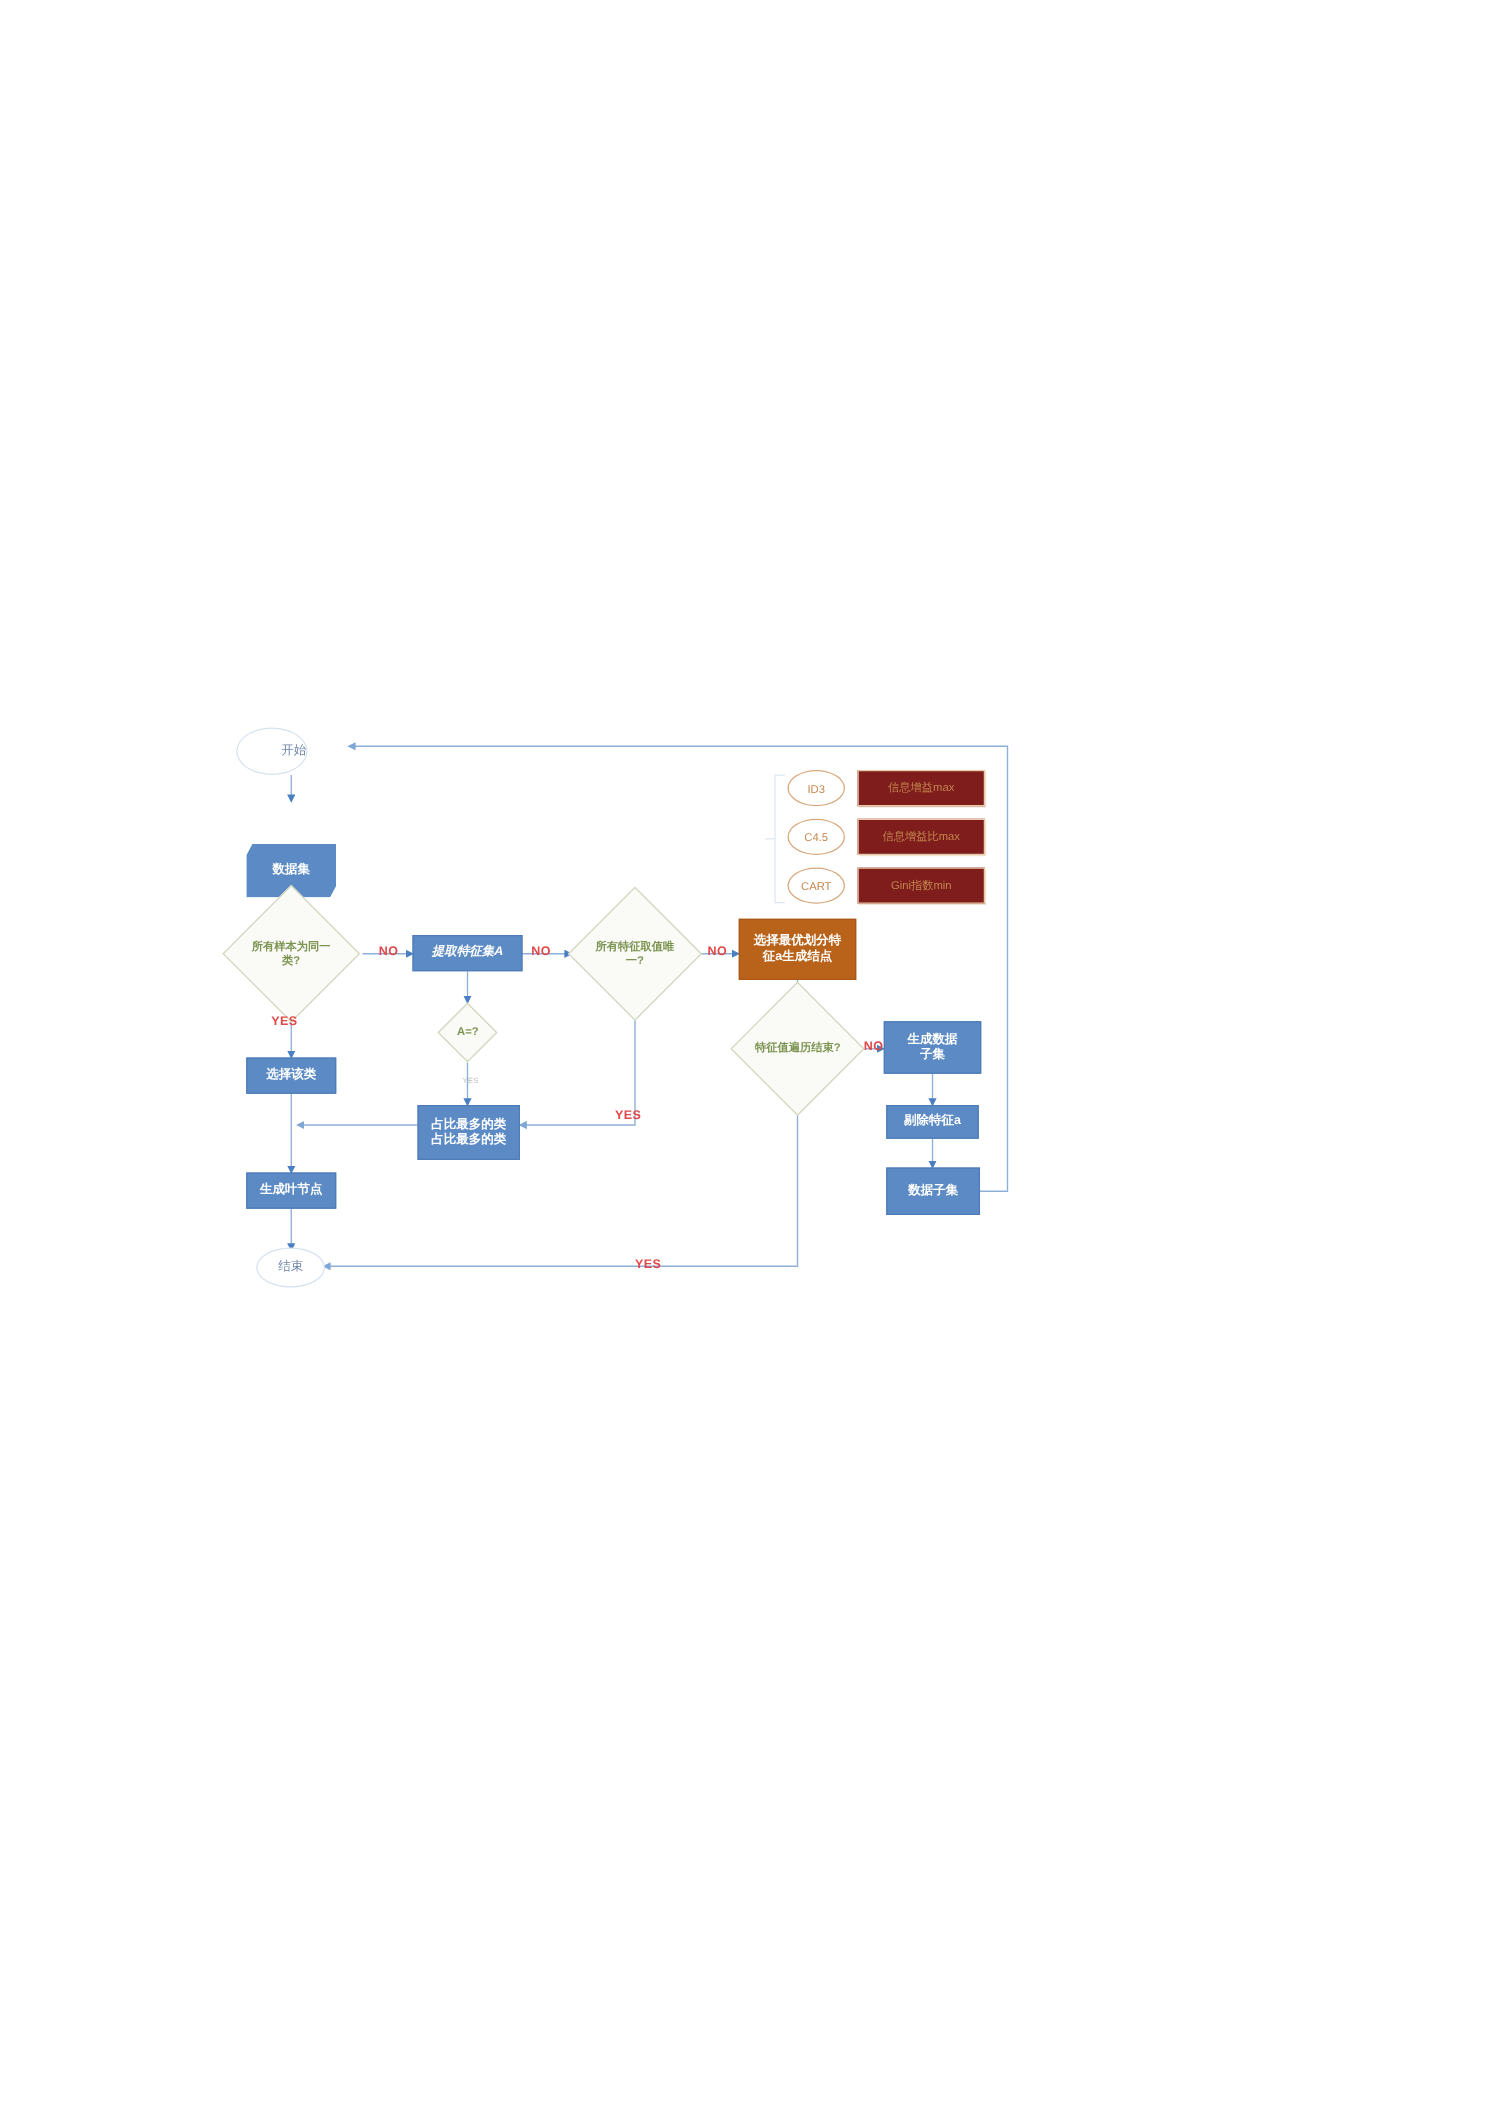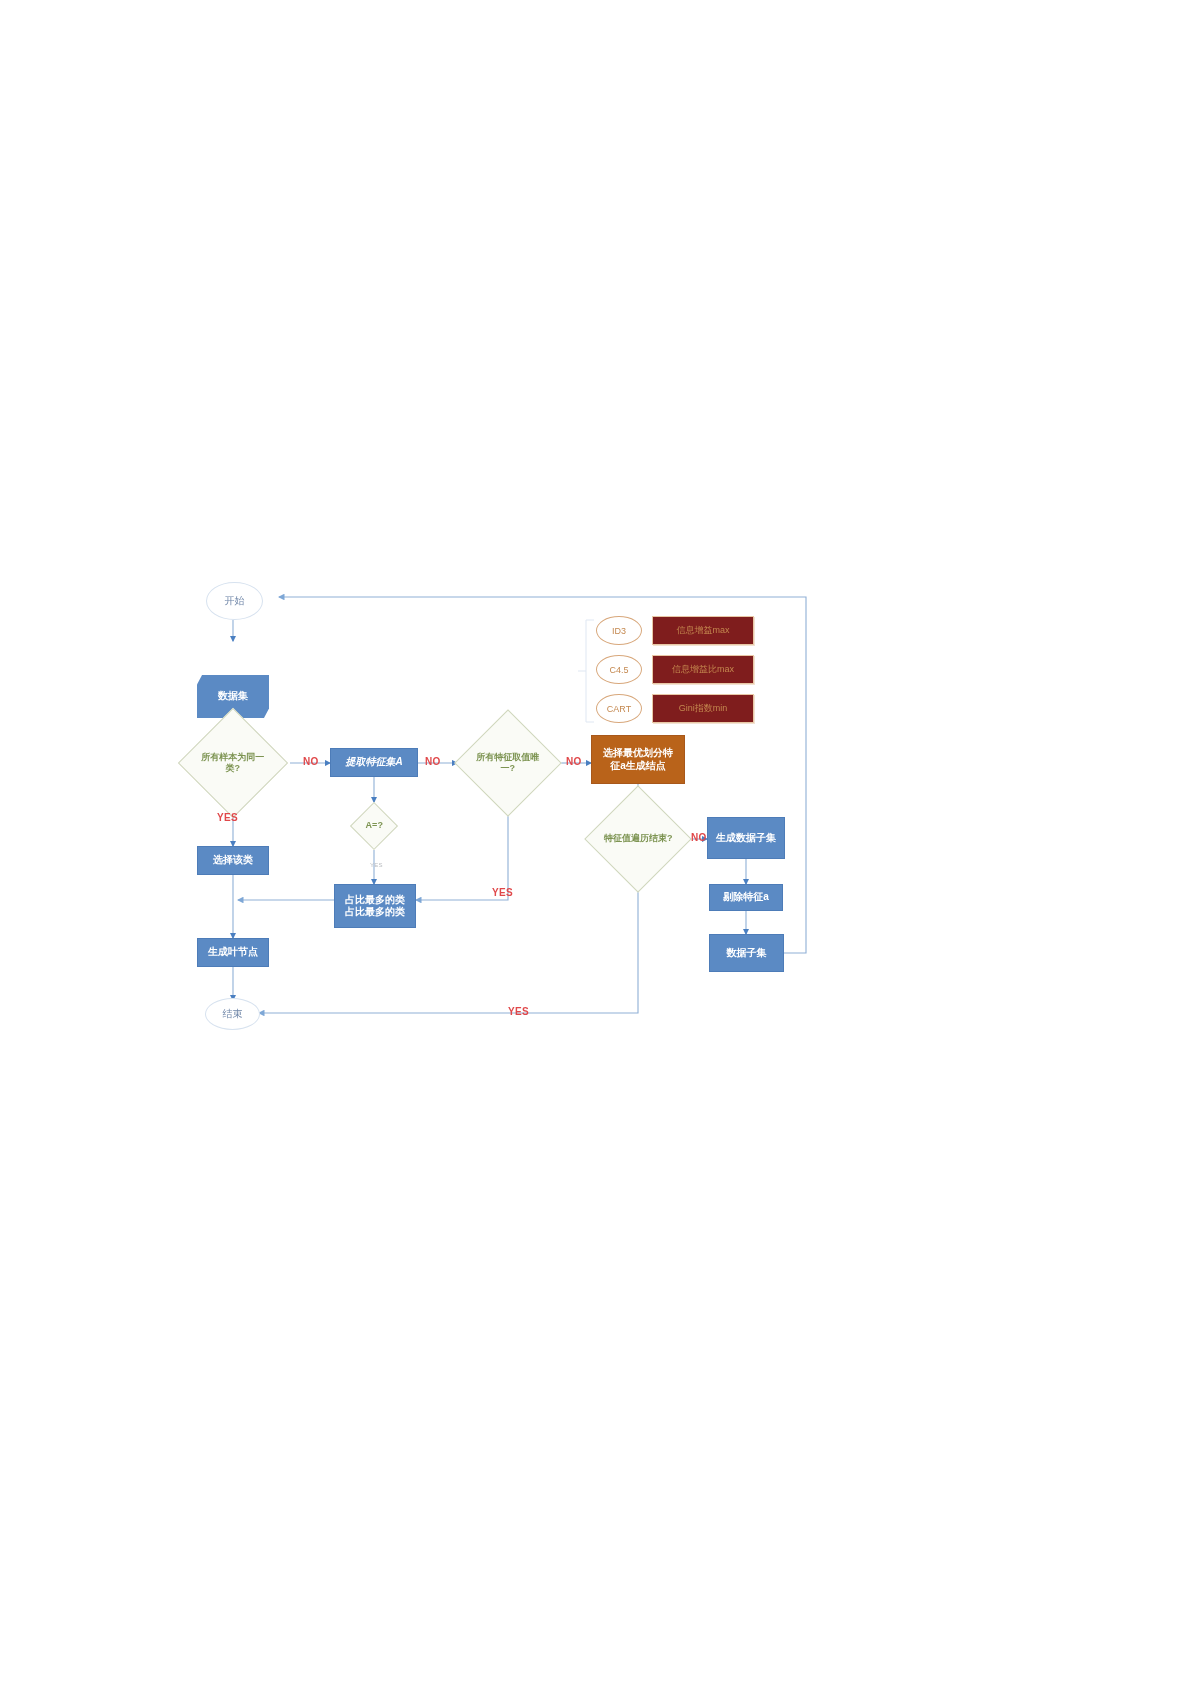--- a/index.html
+++ b/index.html
@@ -121,21 +121,21 @@
       <path d="M638,869 L638,1013 L259,1013" marker-end="url(#arL)"></path>
 
       <path d="M746,859 L746,884" marker-end="url(#ar)"></path>
 
       <path d="M746,911 L746,934" marker-end="url(#ar)"></path>
 
       <path d="M784,953 L806,953 L806,597 L279,597" marker-end="url(#arL)"></path>
     </g>
   </svg>
 
-  <div class="node term" style="left:206px;top:582px;width:57px;height:38px;">
+  <div class="node term" style="left:189px;top:582px;width:57px;height:38px;justify-content:flex-end;">
     <span>开始</span>
   </div>
 
   <div class="node data-shape" style="left:197px;top:641px;width:72px;height:43px;">
     <span>数据集</span>
   </div>
 
   <div class="node dec" style="left:194px;top:724px;width:78px;height:78px;">
     <span>所有样本为同一类?</span>
   </div>
@@ -167,21 +167,21 @@
   </div>
 
   <div class="node proc" style="left:197px;top:938px;width:72px;height:29px;">
     <span>生成叶节点</span>
   </div>
 
   <div class="node dec" style="left:600px;top:801px;width:76px;height:76px;">
     <span>特征值遍历结束?</span>
   </div>
 
-  <div class="node proc" style="left:707px;top:817px;width:78px;height:42px;">
+  <div class="node proc" style="left:707px;top:817px;width:78px;height:42px;flex-direction:column;">
     <span>生成数据</span>
     <span>子集</span>
   </div>
 
   <div class="node proc" style="left:709px;top:884px;width:74px;height:27px;">
     <span>剔除特征a</span>
   </div>
 
   <div class="node proc" style="left:709px;top:934px;width:75px;height:38px;">
     <span>数据子集</span>
@@ -194,21 +194,21 @@
   <div class="edge-label" style="left:303px;top:756px;">NO</div>
   <div class="edge-label" style="left:425px;top:756px;">NO</div>
   <div class="edge-label" style="left:566px;top:756px;">NO</div>
   <div class="edge-label" style="left:691px;top:832px;">NO</div>
 
   <div class="edge-label" style="left:217px;top:812px;">YES</div>
   <div class="edge-label" style="left:492px;top:887px;">YES</div>
   <div class="edge-label" style="left:508px;top:1006px;">YES</div>
   <div class="edge-label faint" style="left:370px;top:862px;">YES</div>
 
-  <div class="legend" style="left:572px;top:612px;width:190px;height:118px;">
+  <div class="legend" style="left:606px;top:612px;width:190px;height:118px;">
     <svg width="190" height="118" viewBox="0 0 190 118">
       <g stroke="#dfe7f2" stroke-width="1" fill="none">
         <path d="M22,8 L14,8 L14,110 L22,110"></path>
         <path d="M14,59 L6,59"></path>
       </g>
     </svg>
 
     <div class="legend-pill" style="left:24px;top:4px;width:46px;height:29px;">
       <span>ID3</span>
     </div>

